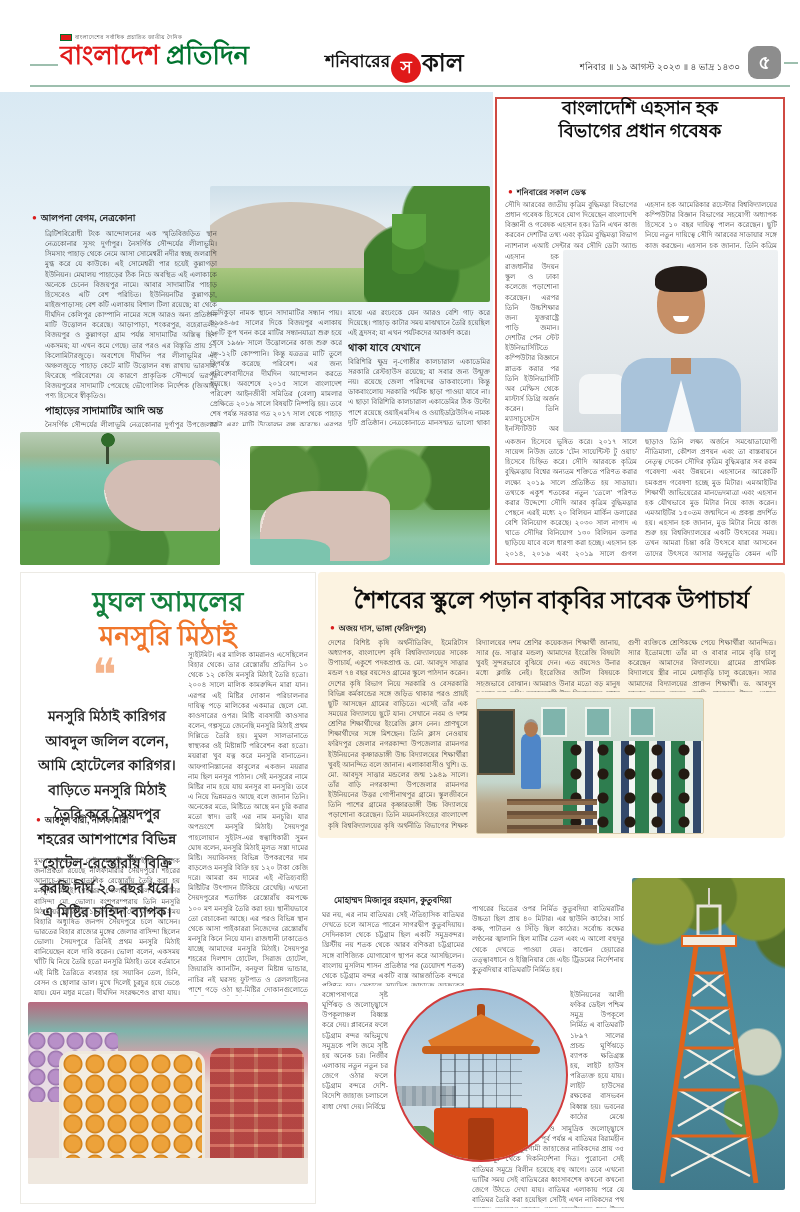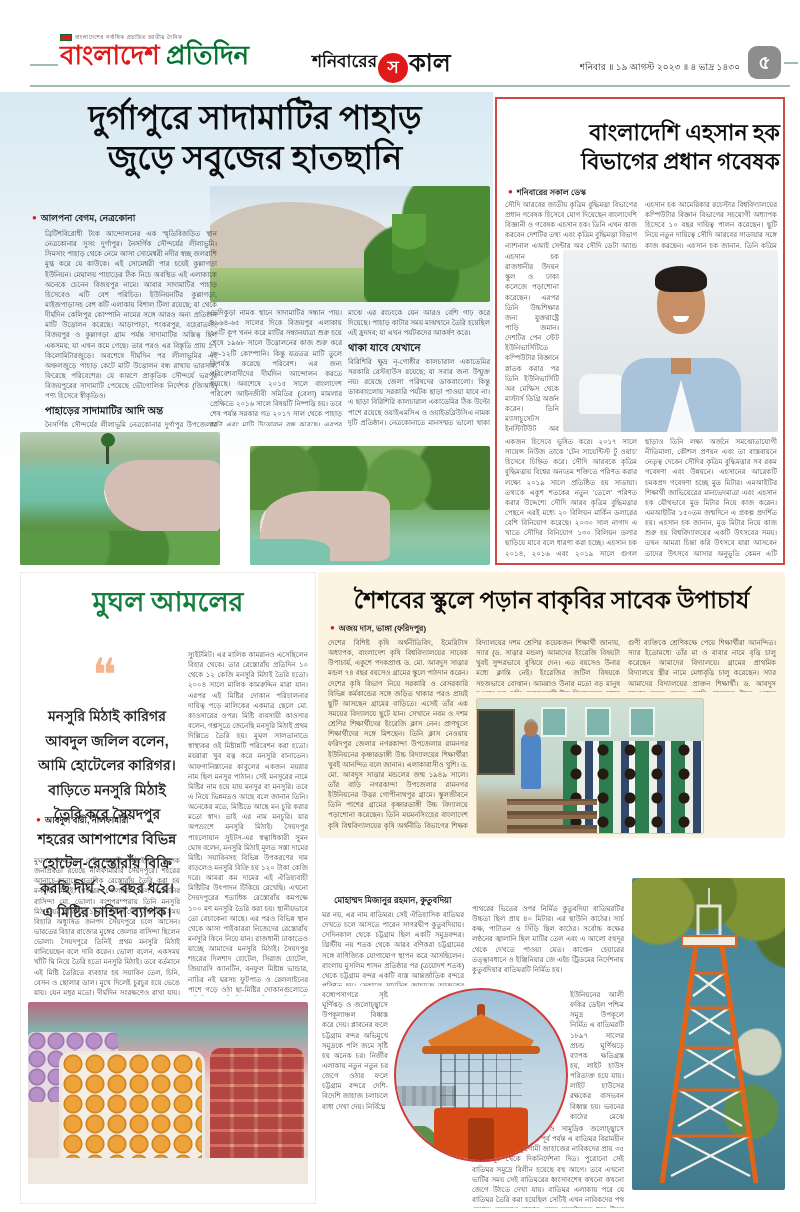--- a/index.html
+++ b/index.html
@@ -27,36 +27,32 @@
     <div class="abs" style="left:30px;top:64px;width:28px;height:2px;background:#9dbfae;"></div>
     <div class="abs" style="left:60px;top:34px;width:220px;">
       <div style="font-size:5.5px;color:#444;letter-spacing:.5px;">
         <span style="display:inline-block;width:10px;height:5px;background:#e01a1a;border:1px solid #00732e;vertical-align:middle;margin-right:3px;"></span><span>বাংলাদেশের সর্বাধিক প্রচারিত জাতীয় দৈনিক</span>
       </div>
       <div style="font-family:'Liberation Serif',serif;font-weight:bold;font-size:26px;line-height:1.05;">
         <span style="color:#e01a1a;">বাংলাদেশ</span>
         <span style="color:#00732e;">প্রতিদিন</span>
       </div>
     </div>
-    <div class="abs" style="left:312px;top:44px;width:180px;height:40px;white-space:nowrap;">
+    <div class="abs" style="left:325px;top:44px;width:180px;height:40px;white-space:nowrap;">
       <span style="font-family:'Liberation Serif',serif;font-weight:bold;font-size:17px;color:#141414;vertical-align:6px;">শনিবারের</span><span style="display:inline-block;width:30px;height:30px;border-radius:50%;background:#e01a1a;color:#fff;text-align:center;line-height:30px;font-weight:bold;font-size:17px;margin:0 1px;vertical-align:0;"><span>স</span></span><span style="font-family:'Liberation Serif',serif;font-weight:bold;font-size:24px;color:#141414;vertical-align:2px;">কাল</span>
     </div>
     <div class="abs" style="left:560px;top:60px;width:180px;font-size:9px;color:#222;text-align:right;">শনিবার ॥ ১৯ আগস্ট ২০২৩ ॥ ৪ ভাদ্র ১৪৩০</div>
     <div class="abs" style="left:748px;top:46px;width:33px;height:33px;background:#8d8d8d;border-radius:9px;color:#fff;
                 font-weight:bold;font-size:19px;text-align:center;line-height:33px;">
       <span>৫</span>
     </div>
     <div class="abs" style="left:784px;top:62px;width:14px;height:2px;background:#9dbfae;"></div>
     <div class="abs" style="left:30px;top:85px;width:760px;height:2px;background:#9dbfae;"></div>
   </div>
 
-  <div class="abs headline" style="left:30px;top:98px;width:450px;font-size:33px;line-height:1.22;">
-    <div>দুর্গাপুরে সাদামাটির পাহাড়</div>
-    <div>জুড়ে সবুজের হাতছানি</div>
-  </div>
   <div class="abs byline" style="left:32px;top:211px;">
     <span class="dot">●</span><span>আলপনা বেগম, নেত্রকোনা</span>
   </div>
 
   <div class="abs photo" style="left:210px;top:186px;width:280px;height:116px;background:linear-gradient(180deg,#cfe0ea 0%,#e4edf2 30%,#dfe7ea 45%);">
     <div class="layer" style="left:-10px;top:16px;width:200px;height:72px;background:linear-gradient(100deg,#efeae0 0 3px,#d8d0c4 3px 6px,#e9e3d8 6px 10px,#cfc5b8 10px 13px);border-radius:45% 55% 20% 10%/60% 70% 10% 10%;"></div>
     <div class="layer" style="left:0;bottom:0;width:170px;height:34px;background:linear-gradient(180deg,#a9c77f,#7fae62);"></div>
     <div class="layer" style="right:-24px;top:-10px;width:150px;height:140px;background:radial-gradient(circle at 60% 30%,#4c8a34 0 38%,transparent 40%),radial-gradient(circle at 30% 70%,#3e7d2c 0 34%,transparent 36%),radial-gradient(circle at 80% 75%,#57963c 0 30%,transparent 32%);"></div>
     <div class="layer" style="right:64px;top:28px;width:34px;height:60px;background:radial-gradient(circle at 50% 20%,#5aa13e 0 45%,transparent 47%),radial-gradient(circle at 40% 70%,#47892f 0 40%,transparent 42%);"></div>
   </div>
@@ -83,21 +79,21 @@
     <div class="layer" style="left:76px;top:0;width:24px;height:16px;background:radial-gradient(circle,#2f6b2a 0 45%,transparent 50%);"></div>
     <div class="layer" style="left:0;bottom:0;width:200px;height:34px;background:radial-gradient(circle at 20% 40%,#5a9a44 0 30%,transparent 32%),radial-gradient(circle at 55% 60%,#4c8a38 0 34%,transparent 36%),radial-gradient(circle at 85% 40%,#63a44c 0 30%,transparent 32%);"></div>
   </div>
   <div class="abs photo" style="left:250px;top:446px;width:240px;height:119px;background:linear-gradient(180deg,#7fae62 0%,#6aa14c 40%,#8fc7a8 78%,#7cc4ae 100%);">
     <div class="layer" style="left:0;top:0;width:240px;height:64px;background:radial-gradient(circle at 12% 55%,#568c3a 0 18%,transparent 20%),radial-gradient(circle at 35% 40%,#4c8534 0 20%,transparent 22%),radial-gradient(circle at 62% 55%,#5f9a42 0 20%,transparent 22%),radial-gradient(circle at 88% 45%,#457a2e 0 20%,transparent 22%);"></div>
     <div class="layer" style="left:10px;bottom:4px;width:130px;height:70px;background:linear-gradient(105deg,#f0e8e1 0 4px,#dfccc5 4px 7px,#ece1d9 7px 11px,#d6c0b6 11px 14px);border-radius:40% 20% 10% 30%/50% 20% 10% 30%;"></div>
     <div class="layer" style="left:0;bottom:0;width:80px;height:26px;background:#7cc4ae;border-radius:0 40% 0 0;"></div>
   </div>
 
   <div class="abs" style="left:495px;top:97px;width:290px;height:468px;background:#ffffff;border:2px solid #cf4a42;box-sizing:border-box;"></div>
-  <div class="abs headline" style="left:500px;top:119px;width:280px;font-size:22px;line-height:1.3;text-align:right;">
+  <div class="abs headline" style="left:500px;top:97px;width:280px;font-size:18px;line-height:1.3;">
     <div>বাংলাদেশি এহসান হক</div>
     <div>বিভাগের প্রধান গবেষক</div>
   </div>
   <div class="abs byline" style="left:508px;top:186px;font-size:8px;">
     <span class="dot">●</span><span>শনিবারের সকাল ডেস্ক</span>
   </div>
   <div class="abs bodytxt" style="left:505px;top:200px;width:132px;height:48px;">
     <p>সৌদি আরবের জাতীয় কৃত্রিম বুদ্ধিমত্তা বিভাগের প্রধান গবেষক হিসেবে যোগ দিয়েছেন বাংলাদেশি বিজ্ঞানী ও গবেষক এহসান হক। তিনি এখন কাজ করবেন দেশটির তথ্য এবং কৃত্রিম বুদ্ধিমত্তা বিভাগ ন্যাশনাল এআই সেন্টার অব সৌদি ডেটা অ্যান্ড এআই অথরিটির (সাডায়া) প্রধান বিজ্ঞানী হিসেবে। সাডায়া সৌদি ডেটা অ্যান্ড এআই অথরিটি হিসেবে কাজ করে।</p>
   </div>
   <div class="abs bodytxt" style="left:645px;top:200px;width:132px;height:48px;">
@@ -119,20 +115,21 @@
   <div class="abs bodytxt" style="left:505px;top:437px;width:132px;height:122px;">
     <p>একজন হিসেবে ভূষিত করে। ২০১৭ সালে সায়েন্স নিউজ তাকে 'টেন সায়েন্টিস্ট টু ওয়াচ' হিসেবে চিহ্নিত করে। সৌদি আরবকে কৃত্রিম বুদ্ধিমত্তায় বিশ্বের অন্যতম শক্তিতে পরিণত করার লক্ষ্যে ২০১৯ সালে প্রতিষ্ঠিত হয় সাডায়া। তথ্যকে একুশ শতকের নতুন 'তেলে' পরিণত করার উদ্দেশ্যে সৌদি আরব কৃত্রিম বুদ্ধিমত্তার পেছনে এরই মধ্যে ২০ বিলিয়ন মার্কিন ডলারের বেশি বিনিয়োগ করেছে। ২০৩০ সাল নাগাদ এ খাতে সৌদির বিনিয়োগ ১৩০ বিলিয়ন ডলার ছাড়িয়ে যাবে বলে ধারণা করা হচ্ছে। এহসান হক ২০১৪, ২০১৬ এবং ২০১৯ সালে গুগল ফ্যাকাল্টি অ্যাওয়ার্ড পেয়েছেন। ২০২০ সালে যুক্তরাষ্ট্রের ন্যাশনাল একাডেমি অব মেডিসিন তাকে চিকিৎসা এবং স্বাস্থ্যক্ষেত্রে একজন উদীয়মান পথপ্রদর্শক হিসেবে ঘোষণা করে।</p>
   </div>
   <div class="abs bodytxt" style="left:645px;top:437px;width:132px;height:122px;">
     <p>ছাড়াও তিনি লক্ষ্য অর্জনে সমঝোতাযোগী নীতিমালা, কৌশল প্রণয়ন এবং তা বাস্তবায়নে নেতৃত্ব দেবেন সৌদির কৃত্রিম বুদ্ধিমত্তার সব রকম গবেষণা এবং উন্নয়নে। এহসানের আরেকটি চমকপ্রদ গবেষণা হচ্ছে মুড মিটার। এমআইটির শিক্ষার্থী জাভিয়েরের মানভেদমাত্রা এবং এহসান হক যৌথভাবে মুড মিটার নিয়ে কাজ করেন। এমআইটির ১৫০তম জন্মদিনে এ প্রকল্প প্রদর্শিত হয়। এহসান হক জানান, মুড মিটার নিয়ে কাজ শুরু হয় বিশ্ববিদ্যালয়ের একটি উৎসবের সময়। তখন আমরা চিন্তা করি উৎসবে যারা আসবেন তাদের উৎসবে আসার অনুভূতি কেমন এটি বোঝার জন্য কিছু বানানো যায় কি না। এই ভাবনা থেকে কাজটি করা হয় এবং সফলতা পাই।</p>
   </div>
 
   <div class="abs" style="left:20px;top:572px;width:296px;height:632px;background:#ffffff;border:1px solid #eceae4;box-sizing:border-box;"></div>
   <div class="abs headline" style="left:28px;top:586px;width:280px;font-size:27px;line-height:1.25;color:#f0762b;">
     <div style="color:#15803d;">মুঘল আমলের</div>
+    <div style="color:#f0762b;">মনসুরি মিঠাই</div>
   </div>
   <div class="abs" style="left:92px;top:648px;font-size:46px;color:#f5b48c;font-family:'Liberation Serif',serif;">❝</div>
   <div class="abs" style="left:36px;top:704px;width:142px;font-size:14px;line-height:1.75;font-weight:600;color:#262626;text-align:center;">মনসুরি মিঠাই কারিগর আবদুল জলিল বলেন, আমি হোটেলের কারিগর। বাড়িতে মনসুরি মিঠাই তৈরি করে সৈয়দপুর শহরের আশপাশের বিভিন্ন হোটেল-রেস্তোরাঁয় বিক্রি করছি দীর্ঘ ২০ বছর ধরে। এ মিষ্টির চাহিদা ব্যাপক।</div>
   <div class="abs byline" style="left:36px;top:814px;font-size:8.5px;">
     <span class="dot">●</span><span>আবদুল বারী, নীলফামারী</span>
   </div>
   <div class="abs bodytxt" style="left:34px;top:856px;width:146px;height:140px;">
     <p>মুঘল আমলের সেই মনসুরি মিঠাইয়ের ব্যাপক জনপ্রিয়তা রয়েছে নীলফামারীর সৈয়দপুরে। শহরের আনাচে-কানাচে শতাধিক রেস্তোরাঁয় তৈরি করা হয় মনসুরি মিঠাই। শহরের গোলাহাট রেল কলোনির বাসিন্দা মো. ভোলা। বংশপরম্পরায় তিনি মনসুরি মিঠাইয়ের কারিগর। ১৯৪৭ সালে দেশ বিভাগের সময় বিহারি অধ্যুষিত জনপদ সৈয়দপুরে চলে আসেন। ভারতের বিহার রাজ্যের মুঙ্গের জেলার বাসিন্দা ছিলেন ভোলা। সৈয়দপুরে তিনিই প্রথম মনসুরি মিঠাই বানিয়েছেন বলে দাবি করেন। ভোলা বলেন, একসময় খাঁটি ঘি নিয়ে তৈরি হতো মনসুরি মিঠাই। তবে বর্তমানে এই মিষ্টি তৈরিতে ব্যবহার হয় সয়াবিন তেল, চিনি, বেসন ও ছোলার ডাল। মুখে দিলেই চুরচুর হয়ে ভেঙে যায়। যেন মধুর মতো। দীর্ঘদিন সংরক্ষণেও রাখা যায়। রফতানিও হয় বিভিন্ন এলাকায়। সৈয়দপুর শহরের শহিদ ডা. জিকরুল হক সড়কে অবস্থিত দিলকুশা মিষ্টিভান্ডার। পাকিস্তান আমলে ওই রেস্তোরাঁটির নাম ছিল দিলকুশা</p>
   </div>
   <div class="abs bodytxt" style="left:188px;top:650px;width:120px;height:346px;">

